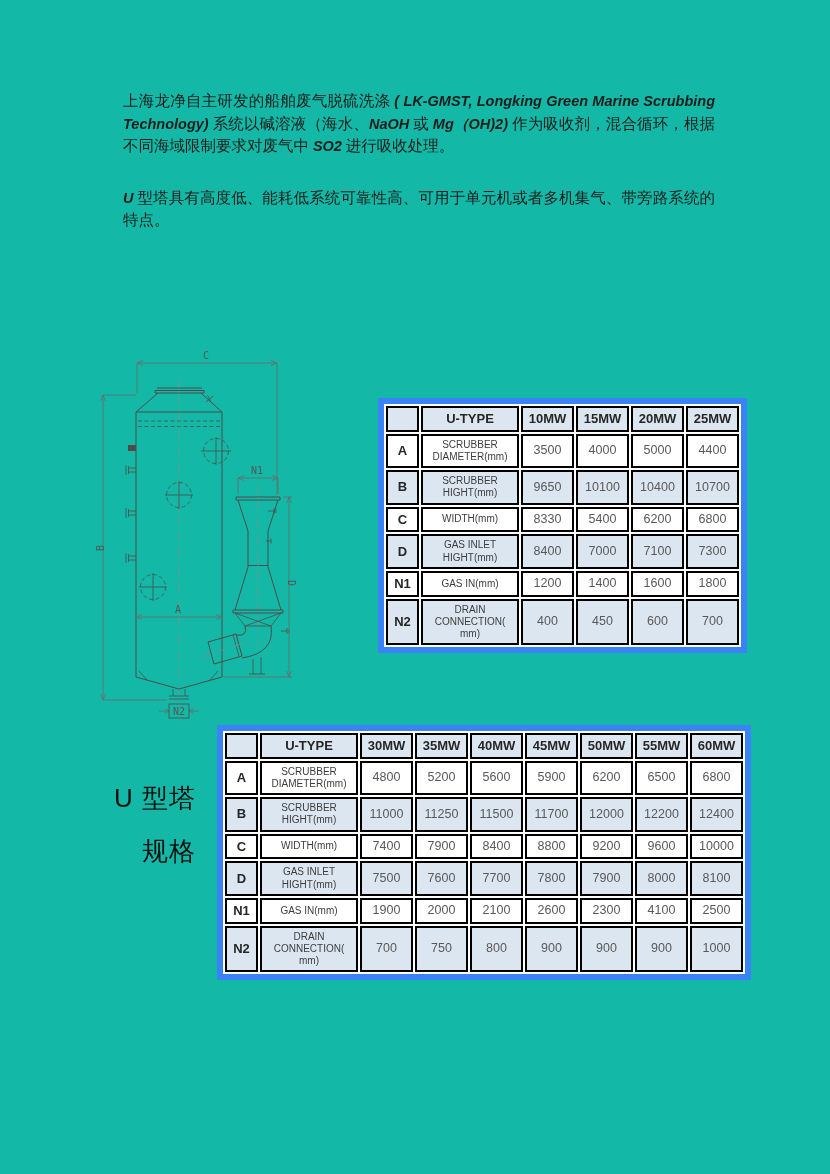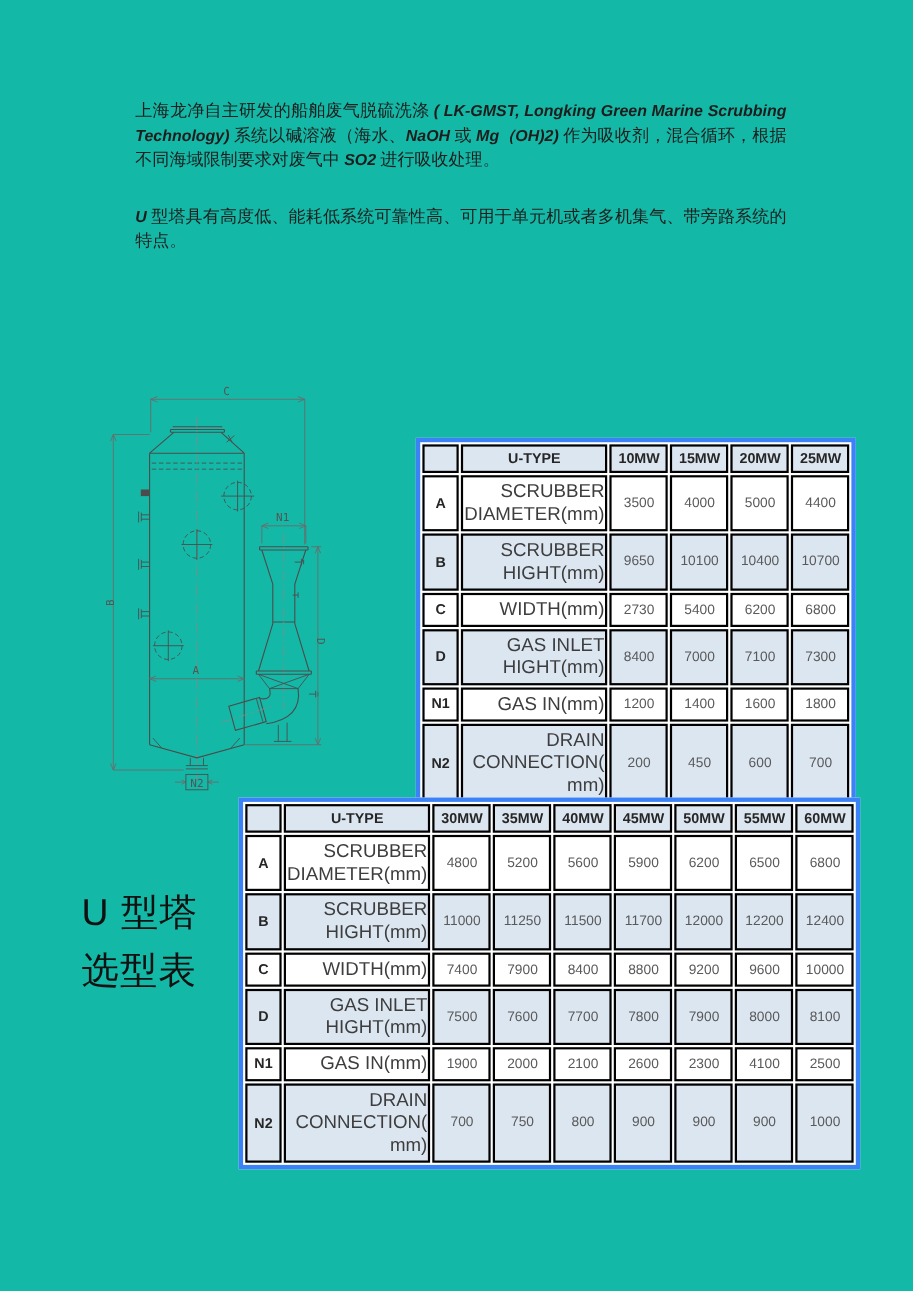--- a/index.html
+++ b/index.html
@@ -23,41 +23,41 @@
   .ln  { fill:none; stroke:#4c4c4c; stroke-width:1; }
   .thin{ stroke-width:.8; }
   .dsh { stroke-dasharray:4 2.5; }
   .cl  { fill:none; stroke:#8a8a8a; stroke-width:.7; stroke-dasharray:9 3 2 3; }
   .dim { fill:none; stroke:#6b6b6b; stroke-width:.8; }
   .dtxt{ font:10px "DejaVu Sans Mono", monospace; fill:#555; }
 
   
   .spec-table {
     position:absolute; border-collapse:separate; border-spacing:2px;
-    background:#ffffff; border:4px solid #3b82f6;
+    background:#ffffff; border:6px solid #3b82f6;
   }
   .t1 { left:378px; top:398px; }
   .t2 { left:217px; top:725px; }
   .spec-table th, .spec-table td {
     border:2px solid #000; text-align:center; vertical-align:middle;
     padding:3px 1px; line-height:1.22; background:#ffffff;
   }
   .spec-table thead th { background:#dce6f1; font-size:13px; font-weight:bold; color:#262626; }
   .spec-table .c-key  { width:27px; }
   .spec-table .c-label{ width:92px; }
   .spec-table .c-val  { width:47px; }
   .spec-table .row-key   { font-size:13px; font-weight:bold; color:#262626; }
-  .spec-table .row-label { font-size:17px; font-weight:normal; color:#3d3d3d; overflow-wrap:break-word;text-align:right; }
+  .spec-table .row-label { font-size:10px; font-weight:normal; color:#3d3d3d; overflow-wrap:break-word; }
   .spec-table td { font-size:12.5px; color:#595959; }
   .spec-table tr.shaded th, .spec-table tr.shaded td { background:#dce6f1; }
 
   
   .side-label {
-    position:absolute; left:74px; top:804px; width:122px;
-    font-size:34px; line-height:53px; color:#111; text-align:left;
+    position:absolute; left:74px; top:772px; width:122px;
+    font-size:26px; line-height:53px; color:#111; text-align:right;
     letter-spacing:1px;
   }
 </style>
 </head>
 <body>
 
 <div class="page">
 
   <div class="intro">
     <p class="para"><span>上海龙净自主研发的船舶废气脱硫洗涤 </span><span class="lat">( LK-GMST, Longking Green Marine Scrubbing Technology)</span><span> 系统以碱溶液（海水、</span><span class="lat">NaOH</span><span> 或 </span><span class="lat">Mg（OH)2)</span><span> 作为吸收剂，混合循环，根据不同海域限制要求对废气中 </span><span class="lat">SO2</span><span> 进行吸收处理。</span></p>
@@ -184,21 +184,21 @@
           <th class="c-key row-key">B</th>
           <th class="c-label row-label">SCRUBBER HIGHT(mm)</th>
           <td class="c-val">9650</td>
           <td class="c-val">10100</td>
           <td class="c-val">10400</td>
           <td class="c-val">10700</td>
         </tr>
         <tr>
           <th class="c-key row-key">C</th>
           <th class="c-label row-label">WIDTH(mm)</th>
-          <td class="c-val">2730</td>
+          <td class="c-val">8330</td>
           <td class="c-val">5400</td>
           <td class="c-val">6200</td>
           <td class="c-val">6800</td>
         </tr>
         <tr class="shaded">
           <th class="c-key row-key">D</th>
           <th class="c-label row-label">GAS INLET HIGHT(mm)</th>
           <td class="c-val">8400</td>
           <td class="c-val">7000</td>
           <td class="c-val">7100</td>
@@ -208,31 +208,31 @@
           <th class="c-key row-key">N1</th>
           <th class="c-label row-label">GAS IN(mm)</th>
           <td class="c-val">1200</td>
           <td class="c-val">1400</td>
           <td class="c-val">1600</td>
           <td class="c-val">1800</td>
         </tr>
         <tr class="shaded">
           <th class="c-key row-key">N2</th>
           <th class="c-label row-label">DRAIN CONNECTION( mm)</th>
-          <td class="c-val">200</td>
+          <td class="c-val">400</td>
           <td class="c-val">450</td>
           <td class="c-val">600</td>
           <td class="c-val">700</td>
         </tr>
       </tbody>
     </table>
 
   <div class="side-label">
     <div>U 型塔</div>
-    <div>选型表</div>
+    <div>规格</div>
   </div>
 
   <table class="spec-table t2">
       <thead>
         <tr>
           <th class="c-key"></th>
           <th class="c-label">U-TYPE</th>
           <th class="c-val">30MW</th>
           <th class="c-val">35MW</th>
           <th class="c-val">40MW</th>

